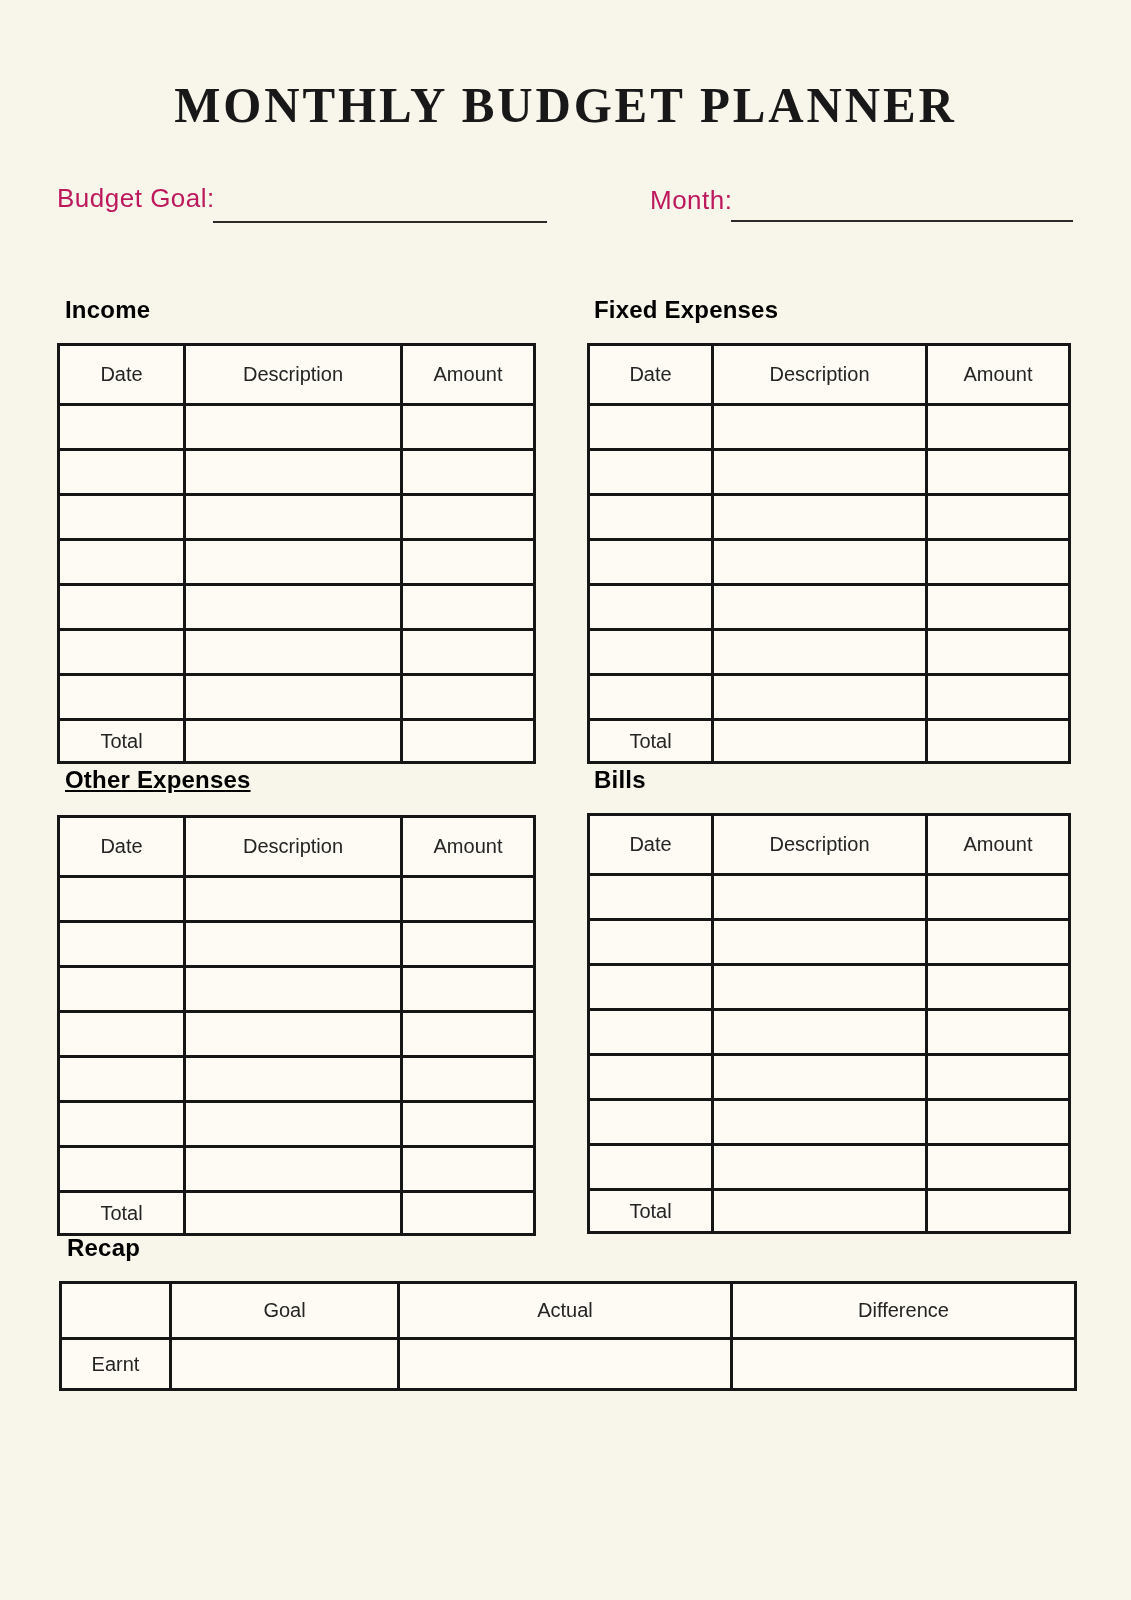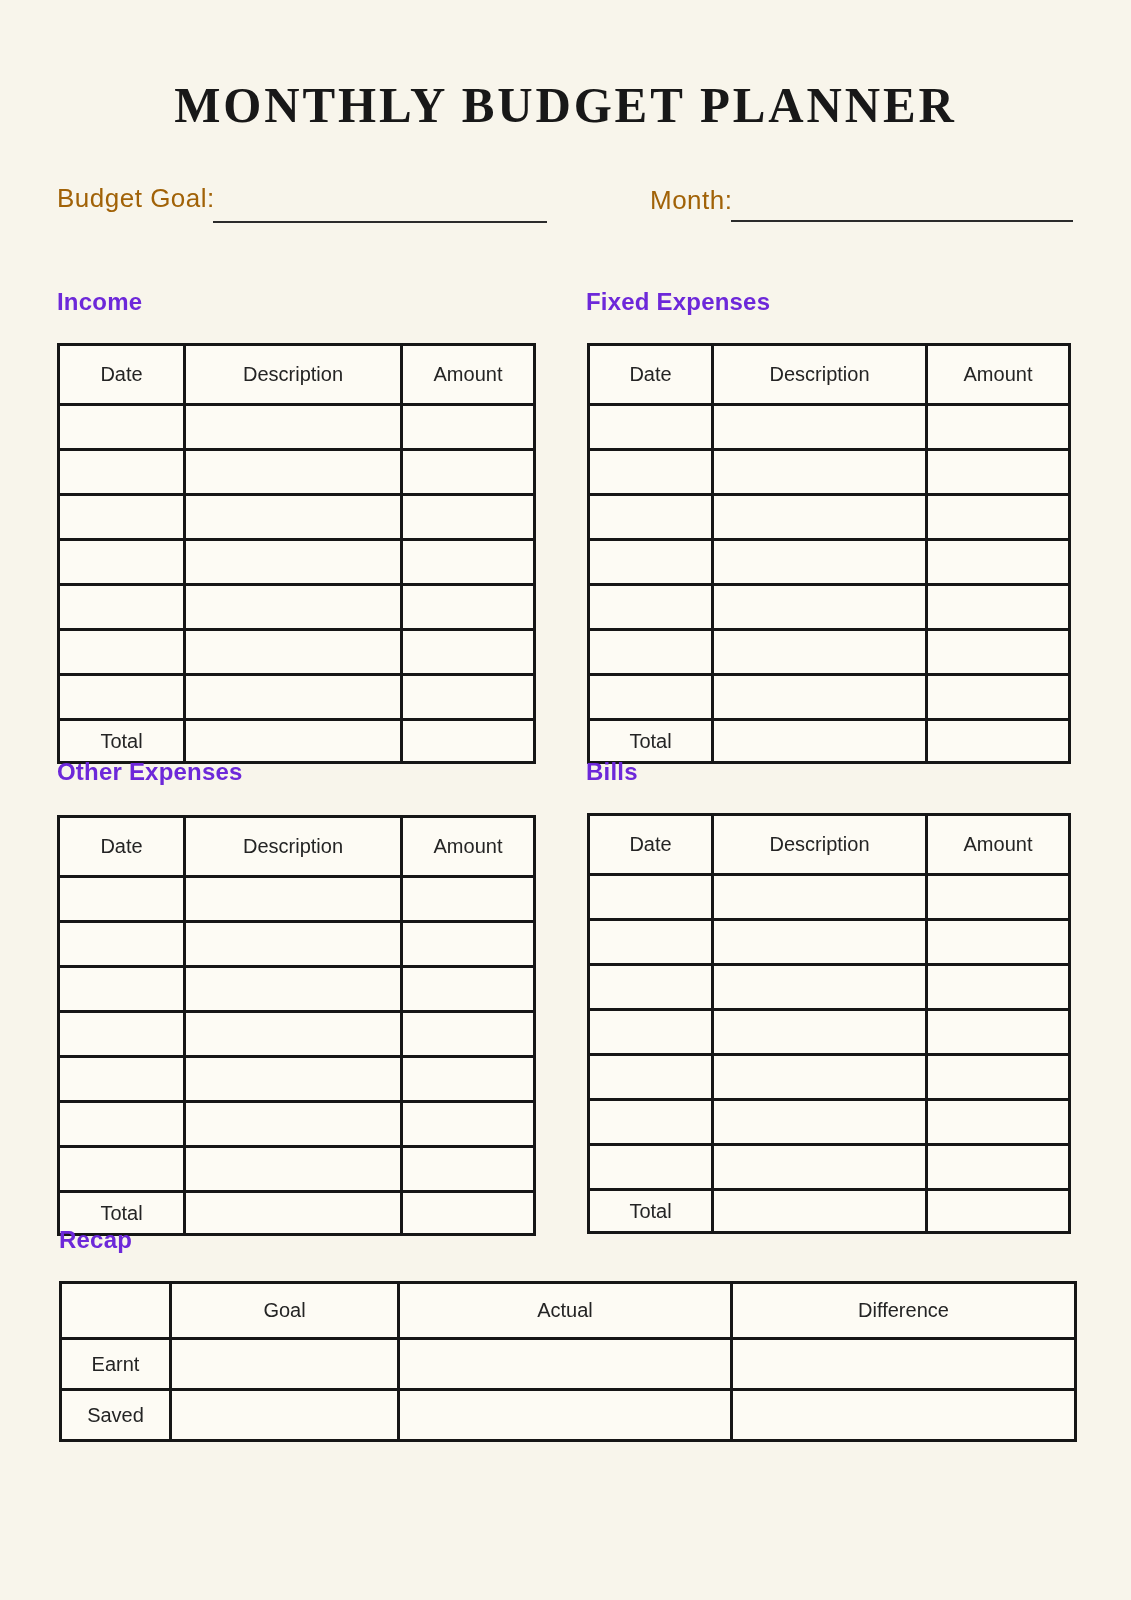--- a/index.html
+++ b/index.html
@@ -22,30 +22,30 @@
   .page-title{
     position:absolute;left:0;top:76px;width:100%;
     margin:0;text-align:center;
     font-family:"Liberation Serif","DejaVu Serif",serif;
     font-size:51px;font-weight:600;letter-spacing:3px;
     transform:scaleX(0.96);transform-origin:center;
     color:#181818;
   }
   .field-label{
     position:absolute;
-    font-size:26px;color:#a16207;letter-spacing:0.5px;
+    font-size:26px;color:#be185d;letter-spacing:0.5px;
     white-space:nowrap;
   }
   .blank-line{
     position:absolute;height:0;
     border-top:2px solid #2b2b2b;
   }
   .section-heading{
-    position:absolute;margin:0;
-    font-size:24px;font-weight:bold;color:#6d28d9;
+    position:absolute;margin:8px;
+    font-size:24px;font-weight:bold;color:#000000;
     letter-spacing:0.2px;white-space:nowrap;
   }
   table{
     position:absolute;
     border-collapse:collapse;
     table-layout:fixed;
   }
   th,td{
     border:3px solid var(--line);
     background:var(--cell);
@@ -61,21 +61,21 @@
   table.recap tbody tr{height:51px;padding-left:28px;}
 
   #tbl-income{left:57px;top:343px;}
   #tbl-fixed{left:587px;top:343px;}
   #tbl-other{left:57px;top:815px;}
   #tbl-bills{left:587px;top:813px;}
   #tbl-recap{left:59px;top:1281px;}
 
   #h-income{left:57px;top:288px;}
   #h-fixed{left:586px;top:288px;}
-  #h-other{left:57px;top:758px;}
+  #h-other{left:57px;top:758px;text-decoration:underline;}
   #h-bills{left:586px;top:758px;}
   #h-recap{left:59px;top:1226px;}
 
   #budget-goal-label{left:57px;top:183px;}
   #month-label{left:650px;top:185px;}
   #budget-goal-line{left:213px;top:221px;width:334px;}
   #month-line{left:731px;top:220px;width:342px;}
 </style>
 </head>
 <body>
@@ -338,22 +338,16 @@
           <th>Difference</th>
         </tr>
       </thead>
       <tbody>
         <tr>
           <td>Earnt</td>
           <td></td>
           <td></td>
           <td></td>
         </tr>
-        <tr>
-          <td>Saved</td>
-          <td></td>
-          <td></td>
-          <td></td>
-        </tr>
       </tbody>
     </table>
 
 </div>
 
 </body></html>

